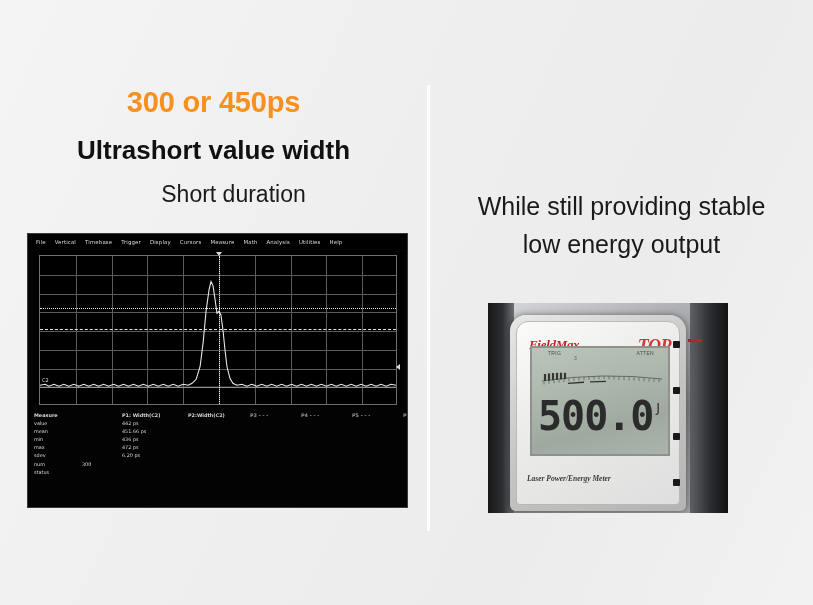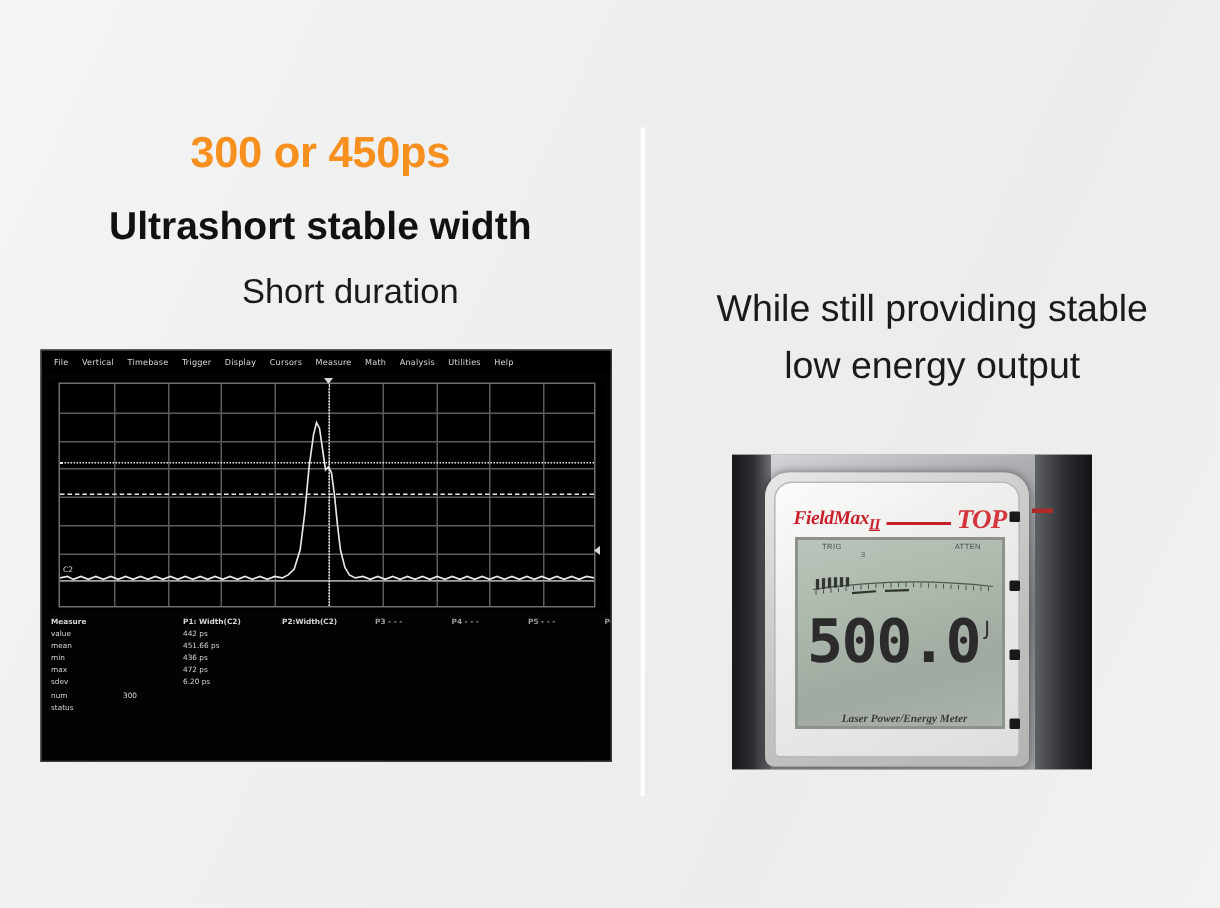--- a/index.html
+++ b/index.html
@@ -164,21 +164,21 @@
   }
   .brand-sub{font-size:10px;vertical-align:sub;text-decoration:underline;}
   .brand-rule{
     flex:1;height:2px;background:#c8202a;margin:0 4px;margin-top:6px;
   }
   .brand-logo{
     color:#d4343c;font-size:18px;font-weight:bold;font-style:italic;
     font-family:"Liberation Serif", serif;letter-spacing:-.5px;
   }
   .lcd{
-    position:absolute;left:13px;top:36px;width:140px;height:128px;
+    position:absolute;left:13px;top:24px;width:140px;height:110px;
     background:linear-gradient(165deg,#b9c4ba 0%,#aeb9ae 35%,#9fa99f 70%,#aab4aa 100%);
     border:2px solid #8f918d;
     box-sizing:border-box;
     overflow:hidden;
     padding-left:34px;
   }
   .lcd-top{
     position:absolute;left:0;top:2px;width:100%;height:10px;
   }
   .lcd-trig{position:absolute;left:16px;top:0;font-size:5px;color:#4a4f4c;letter-spacing:.3px;}
@@ -191,21 +191,21 @@
     font-size:40px;font-weight:bold;color:#2b2b2b;
     letter-spacing:-1px;line-height:44px;
     text-align:left;
   }
   .lcd-unit{
     position:absolute;right:8px;top:52px;
     font-size:13px;color:#2f2f2f;font-family:"DejaVu Sans", sans-serif;
   }
   .meter-caption{
     position:absolute;left:10px;top:152px;width:152px;
-    text-align:center;color:#3a3a3a;
+    color:#3a3a3a;
     font-size:7.5px;font-style:italic;font-weight:bold;
     font-family:"Liberation Serif", serif;
   }
   .side-screws{
     position:absolute;right:6px;top:20px;width:10px;height:170px;
   }
   .screw{
     position:absolute;right:0;width:7px;height:7px;background:#17191b;border-radius:1px;
   }
   .red-stripe{
@@ -215,21 +215,21 @@
 </head>
 <body>
 
 <div class="slide">
 
   <div class="divider"></div>
 
   <div class="panel panel-left">
 
     <div class="headline">300 or 450ps</div>
-    <div class="subhead">Ultrashort stable width</div>
+    <div class="subhead">Ultrashort value width</div>
     <div class="caption">Short duration</div>
 
     <div class="scope">
 
       <div class="scope-menubar">
         <span class="mi">File</span>
         <span class="mi">Vertical</span>
         <span class="mi">Timebase</span>
         <span class="mi">Trigger</span>
         <span class="mi">Display</span>

